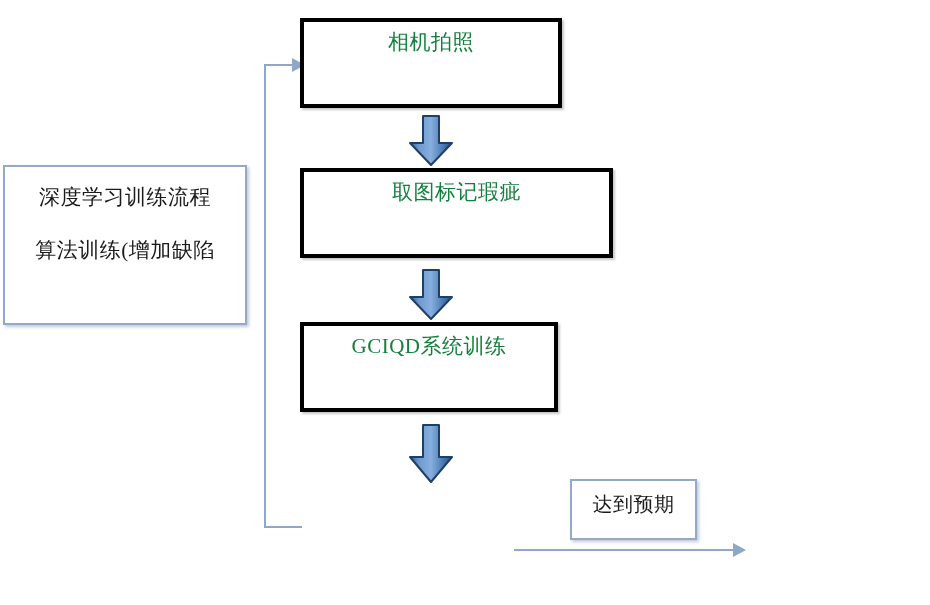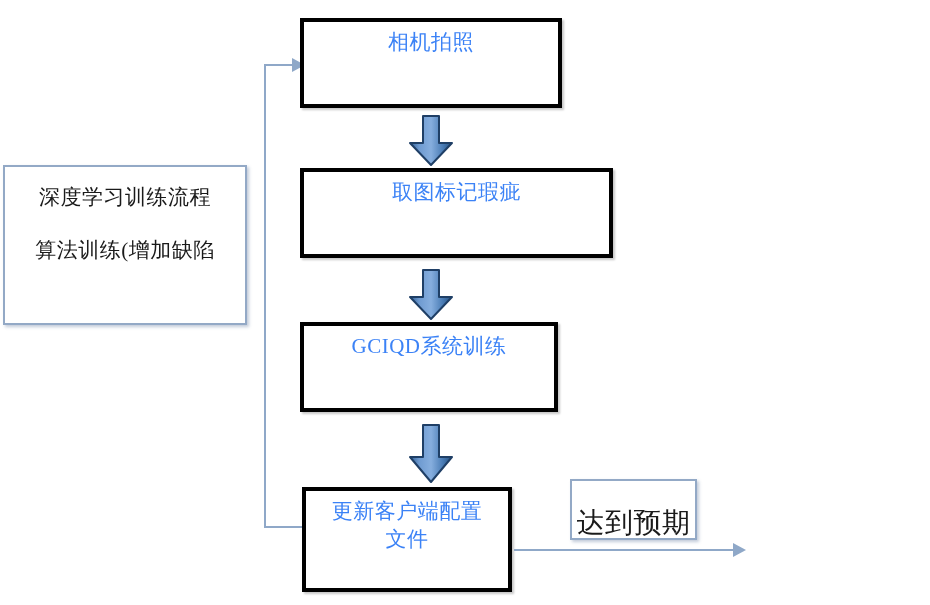--- a/index.html
+++ b/index.html
@@ -25,21 +25,21 @@
     box-shadow: 2px 2px 2px rgba(0,0,0,0.22);
   }
   .proc-box .box-text {
     position: absolute;
     left: 0;
     right: 0;
     top: 7px;
     text-align: center;
     font-size: 21px;
     line-height: 1.32;
-    color: #3b82f6;
+    color: #15803d;
     white-space: pre-line;
     letter-spacing: 0.5px;
   }
 
   
   .note-box {
     position: absolute;
     box-sizing: border-box;
     background: #ffffff;
     border: 2px solid #93a9c6;
@@ -134,30 +134,26 @@
           <stop offset="22%" stop-color="#6f9bd1"></stop>
           <stop offset="50%" stop-color="#86aede"></stop>
           <stop offset="78%" stop-color="#4a7cb5"></stop>
           <stop offset="100%" stop-color="#24507f"></stop>
         </linearGradient>
       </defs>
       <polygon points="15,0 31,0 31,32 44,32 23,57 2,32 15,32" fill="url(#ag3)" stroke="#1f3f66" stroke-width="2" stroke-linejoin="round"></polygon>
     </svg>
   </div>
 
-  <div class="proc-box" style="left:302px; top:487px; width:210px; height:105px;">
-    <div class="box-text">更新客户端配置
-文件</div>
-  </div>
 
   <div class="connector" style="left:0px; top:0px; width:930px; height:605px;">
     <svg width="930" height="605" viewBox="0 0 930 605">
       <line x1="514" y1="550" x2="735" y2="550" stroke="#8fa8c8" stroke-width="2"></line>
       <polygon points="733,543 746,550 733,557" fill="#8fa8c8"></polygon>
     </svg>
   </div>
 
   <div class="note-box" style="left:570px; top:479px; width:127px; height:61px;">
-    <div class="note-text" style="font-size:28px;margin-top:12px;">达到预期</div>
+    <div class="note-text" style="font-size:20px;">达到预期</div>
   </div>
 
 
 </div>
 
 </body></html>

